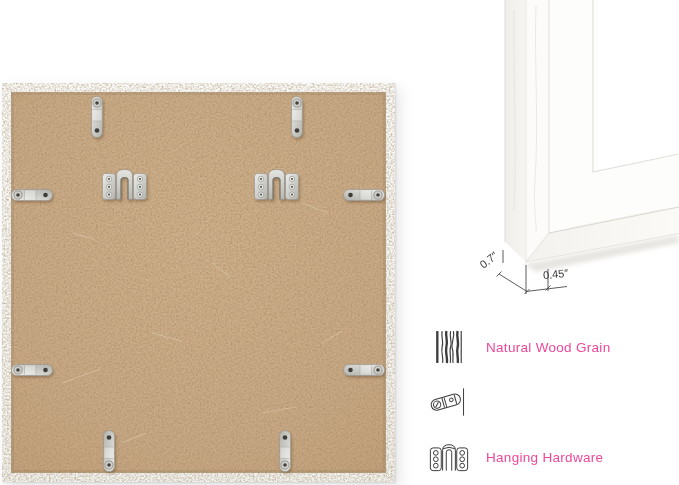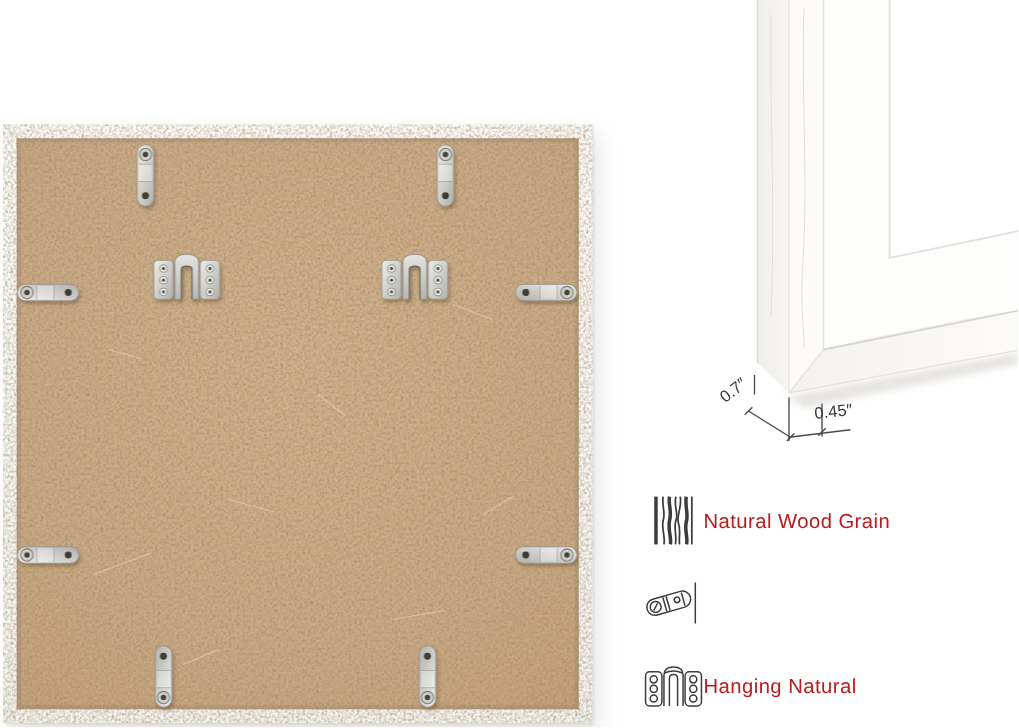--- a/index.html
+++ b/index.html
@@ -14,21 +14,21 @@
     background:#f8f8f6;
   }
   #back-panel svg{display:block;}
   
   #corner-detail{position:absolute;left:440px;top:0;width:239px;height:320px;}
   .dim-text{font-family:"Liberation Sans",sans-serif;font-size:11px;fill:#3a3a3a;}
   
   #features{position:absolute;left:429px;top:327px;width:245px;}
   .feature-row{display:flex;align-items:center;height:40px;margin-bottom:15px;}
   .feature-icon{width:40px;display:flex;justify-content:center;align-items:center;flex:0 0 40px;}
-  .feature-label{font-size:13.5px;color:#b91c1c;letter-spacing:0.3px;white-space:nowrap;}
+  .feature-label{margin-left:17px;font-size:13.5px;color:#ec4899;letter-spacing:0.3px;white-space:nowrap;}
 </style>
 </head>
 <body>
 
 <div id="canvas">
 
   <div id="back-panel">
     <svg width="393" height="399" viewBox="0 0 393 399">
       <defs>
         <linearGradient id="frameWhite" x1="0" y1="0" x2="0" y2="1">
@@ -232,17 +232,17 @@
             <circle cx="7.5" cy="20.5" r="2.6"></circle>
             <circle cx="7.5" cy="27.5" r="2.6"></circle>
           <circle cx="36.5" cy="13.5" r="2.6"></circle>
             <circle cx="36.5" cy="20.5" r="2.6"></circle>
             <circle cx="36.5" cy="27.5" r="2.6"></circle>
           <path d="M15,33 V10.5 Q15,4.5 22,4.5 Q29,4.5 29,10.5 V33"></path>
           <path d="M19,33 V13 Q19,10 22,10 Q25,10 25,13 V33"></path>
           <path d="M15.5,8.8 Q22,6 28.5,8.8"></path>
         </svg>
       </span>
-      <span class="feature-label">Hanging Natural</span>
+      <span class="feature-label">Hanging Hardware</span>
     </div>
 
   </div>
 </div>
 
 </body></html>

